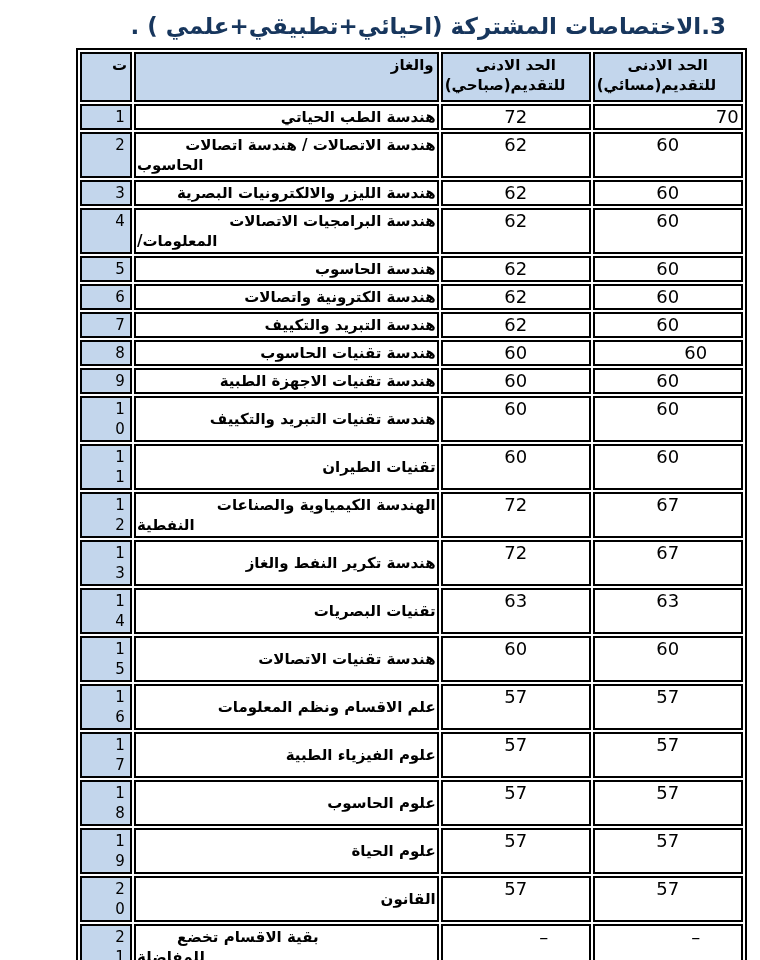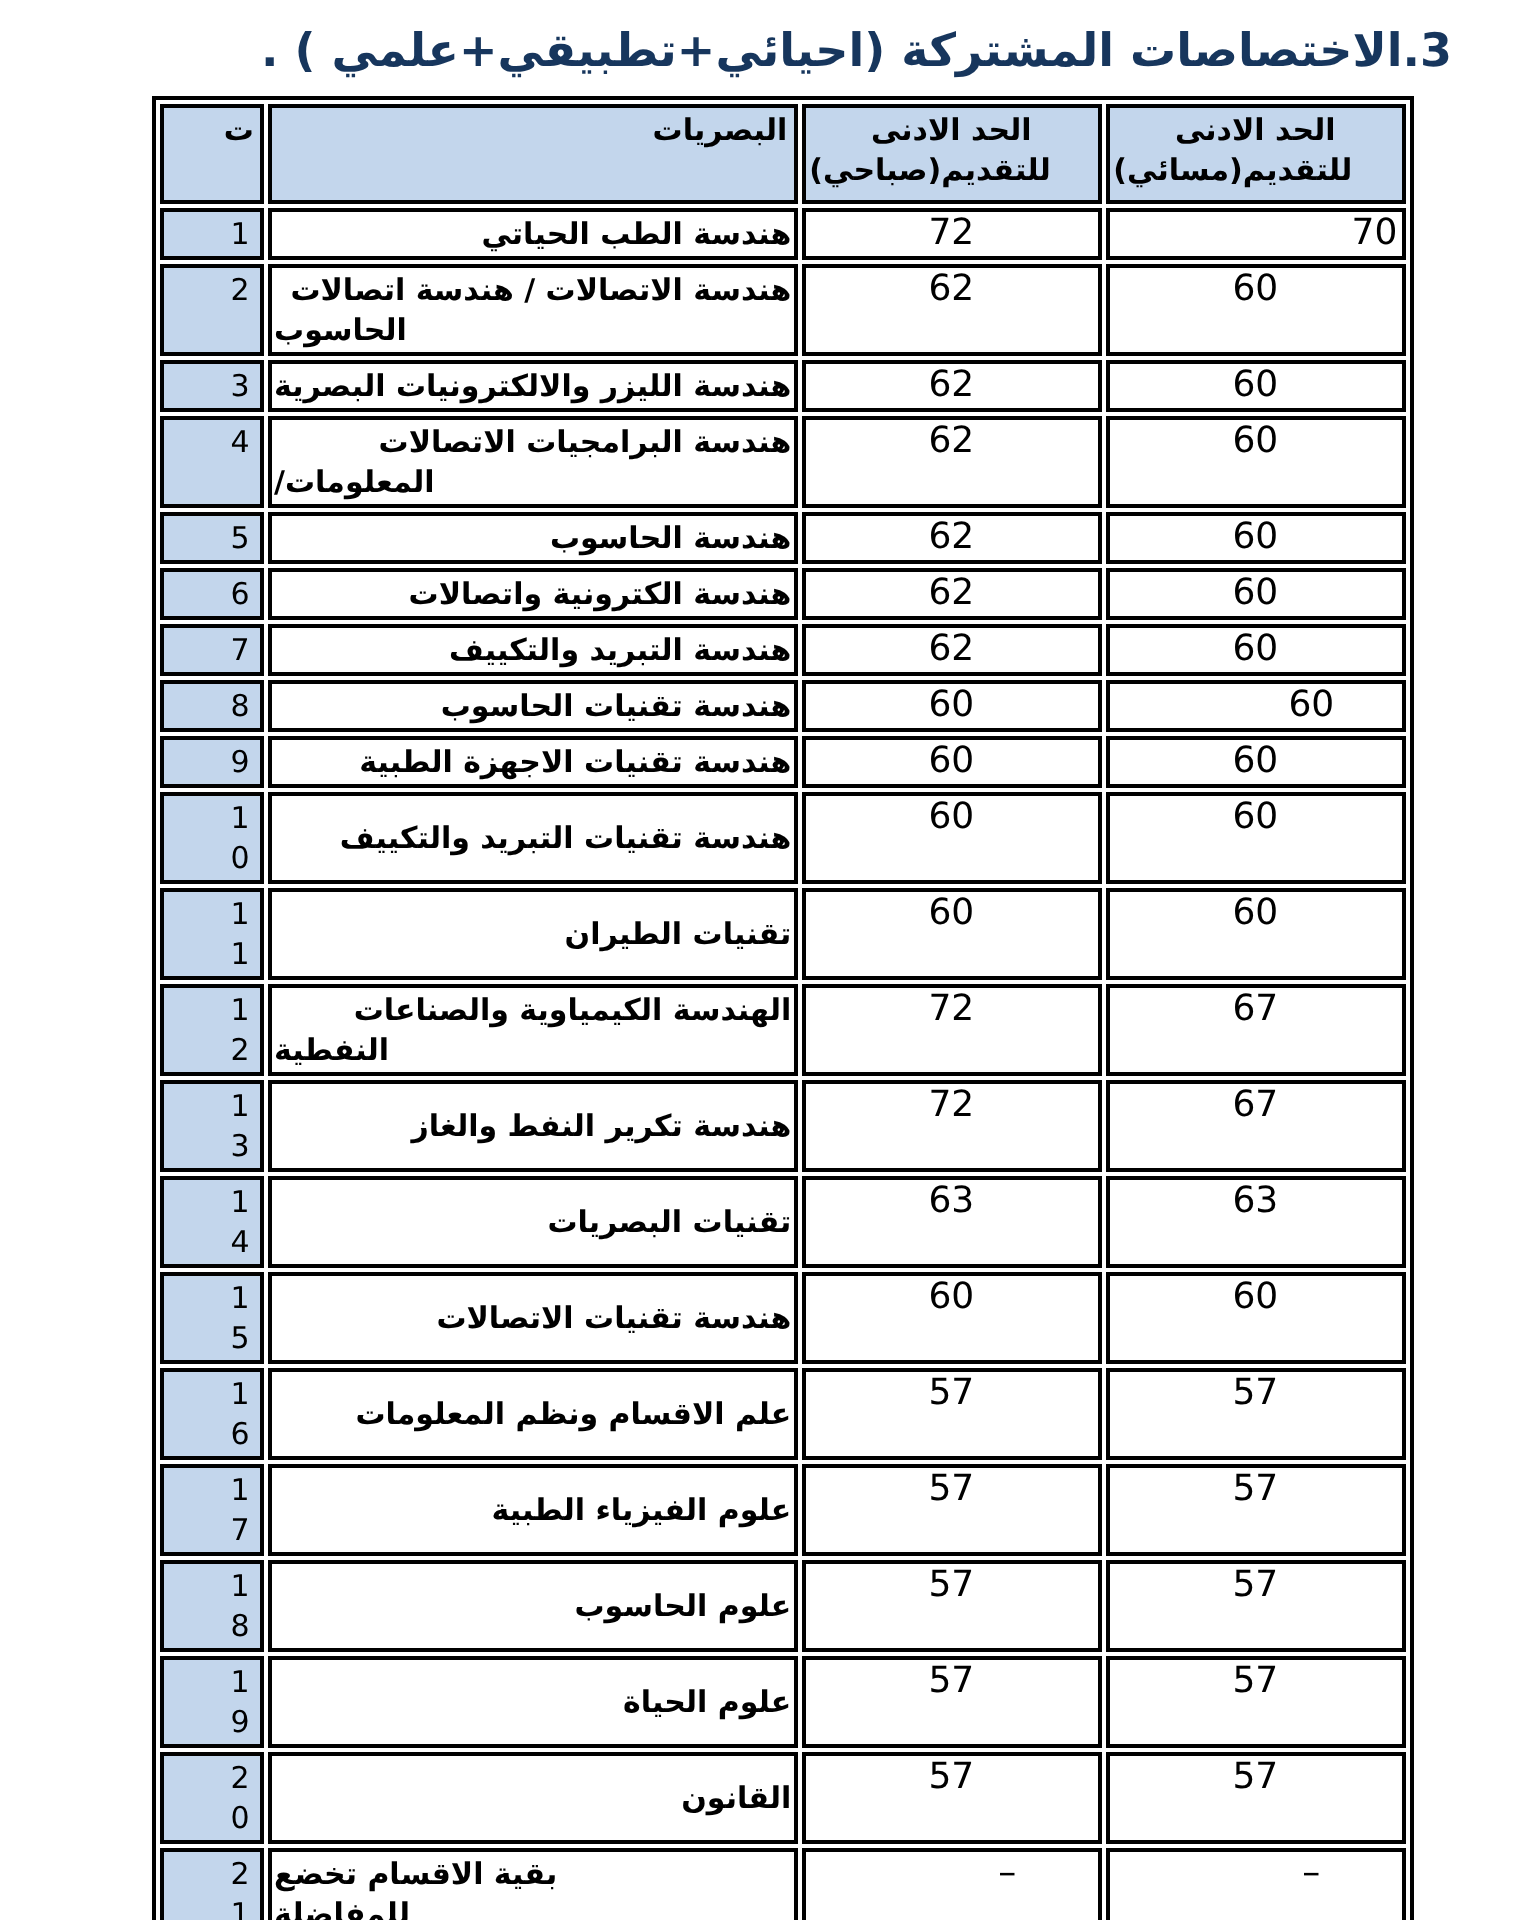--- a/index.html
+++ b/index.html
@@ -51,21 +51,21 @@
   .num-box{
     display:inline-block;width:10px;
     word-break:break-all;
     text-align:center;
   }
   td.c-study{
     font-size:15px;font-weight:bold;direction:rtl;
     vertical-align:middle;padding:1px 1px;
   }
   .c-study .ln{white-space:nowrap;}
-  .c-study .ln-first{text-align:right;}
+  .c-study .ln-first{text-align:right;margin-left:40px;}
   .c-study .ln-rest{text-align:left;}
   td.c-study.align-left .ln{text-align:left;}
   td.c-val{
     font-size:18px;text-align:center;
   }
   td.c-val.align-left{text-align:right;padding-left:3px;}
   td.c-val.align-shift-right{padding-left:58px;}
 </style>
 </head>
 <body>
@@ -75,21 +75,21 @@
 <table class="min-table">
   <colgroup>
     <col style="width:52px">
     <col style="width:226px">
     <col style="width:150px">
     <col style="width:150px">
   </colgroup>
   <thead>
     <tr>
       <th class="th-serial">ت</th>
-      <th class="th-study">البصريات</th>
+      <th class="th-study">والغاز</th>
       <th class="th-morning">
           <div class="ln ln-first">الحد الادنى</div>
           <div class="ln ln-rest">للتقديم(صباحي)</div>
         </th>
       <th class="th-evening">
           <div class="ln ln-first">الحد الادنى</div>
           <div class="ln ln-rest">للتقديم(مسائي)</div>
         </th>
     </tr>
   </thead>

